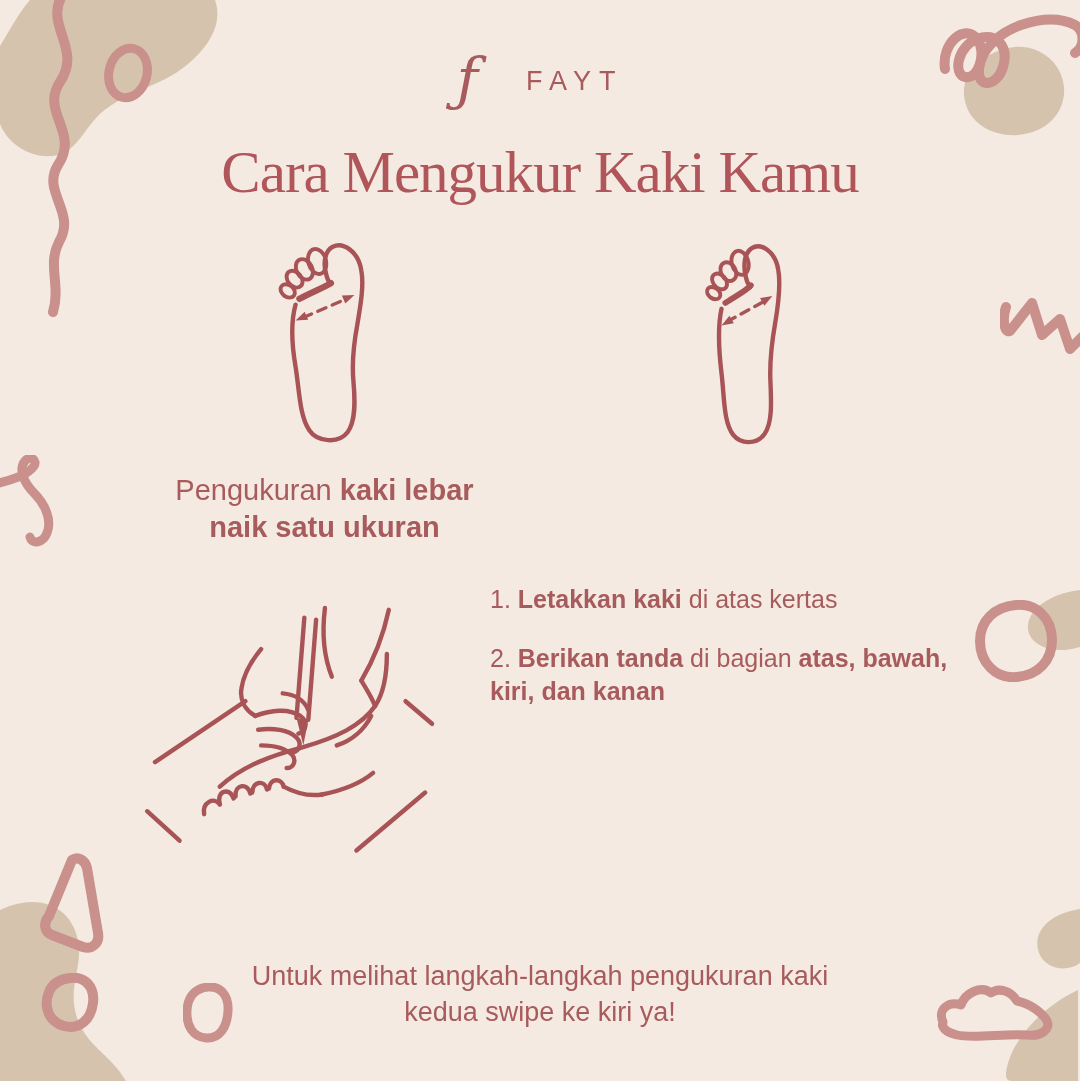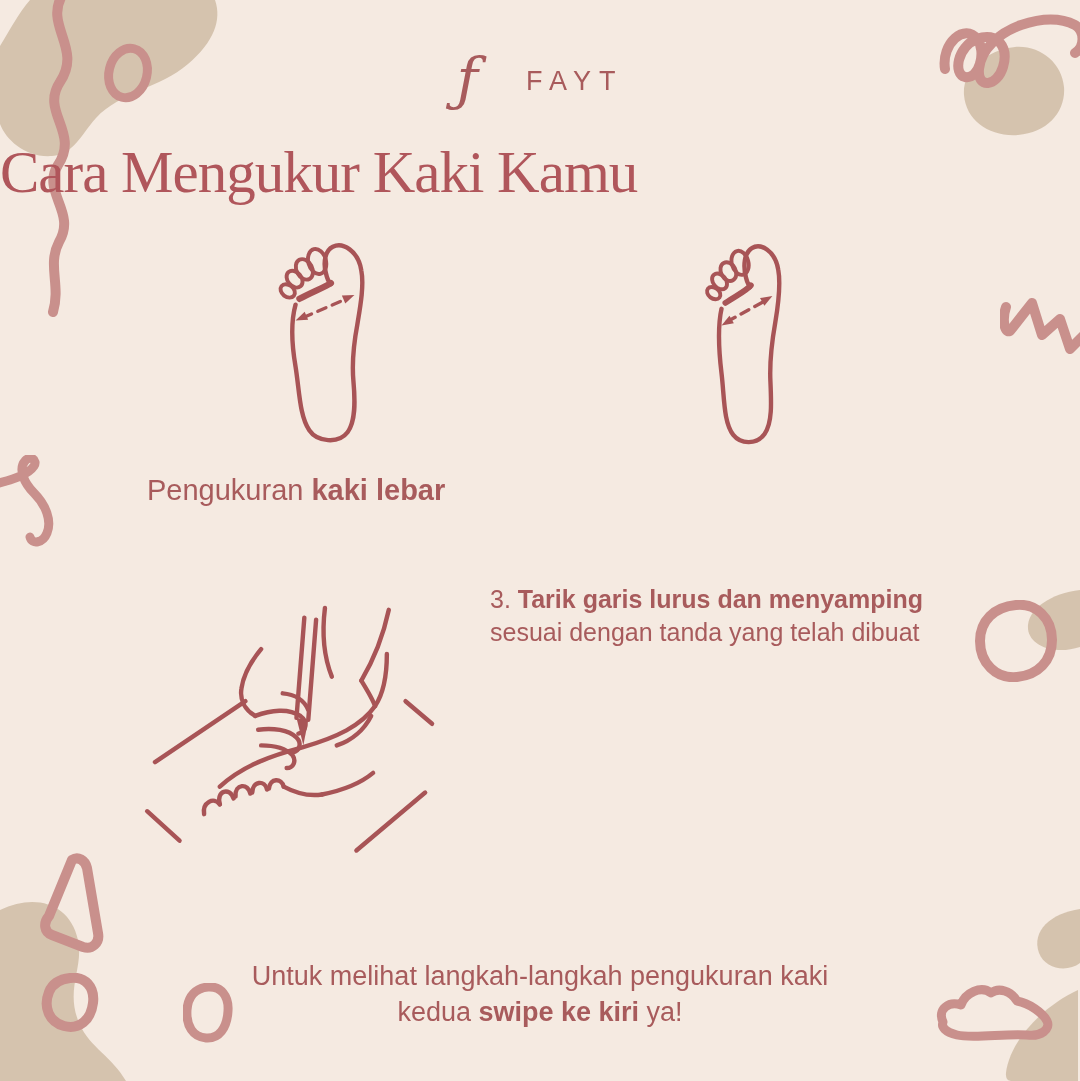--- a/index.html
+++ b/index.html
@@ -10,32 +10,32 @@
   body{background:#ddd;font-family:"Liberation Sans",sans-serif;}
   .canvas{position:relative;width:1080px;height:1081px;background:var(--bg);overflow:hidden;color:var(--accent);}
   .deco{position:absolute;pointer-events:none;}
   .tan-fill{fill:var(--tan);}
   .pink-line{stroke:var(--pink);fill:none;stroke-linecap:round;stroke-linejoin:round;}
   .acc-line{stroke:var(--illus);fill:none;stroke-linecap:round;stroke-linejoin:round;}
   .acc-fill{fill:var(--illus);}
   .brand{position:absolute;top:52px;left:0;width:100%;display:flex;align-items:center;justify-content:center;gap:8px;}
   .logo-f{font-family:"DejaVu Serif",serif;font-style:italic;font-size:58px;line-height:1;transform:translateY(-2px);}
   .logo-text{font-size:27px;letter-spacing:8px;font-weight:500;margin-left:40px;}
-  h1{position:absolute;top:138px;left:0;width:100%;text-align:left;
+  h1{position:absolute;top:138px;left:0;width:100%;text-align:center;
      font-family:"Liberation Serif",serif;font-weight:400;font-size:59px;
      letter-spacing:-1px;color:var(--title);}
   .foot-fig{position:absolute;}
-  .caption{position:absolute;font-size:29px;line-height:37px;color:var(--accent);}
+  .caption{position:absolute;text-align:center;font-size:29px;line-height:37px;color:var(--accent);}
   .caption b{font-weight:700;}
   .steps{position:absolute;left:490px;top:583px;width:480px;list-style:none;}
   .steps li{font-size:25px;line-height:33px;margin-bottom:26px;color:var(--accent);}
   .steps b{font-weight:700;}
   .footer-note{position:absolute;top:958px;left:0;width:100%;text-align:center;
      font-size:27px;line-height:36px;color:var(--accent);}
-  .footer-note b{font-weight:700;}
+  .footer-note b{font-weight:400;}
 </style>
 </head>
 <body>
 
 <div class="canvas">
 
   <svg class="deco" style="left:0;top:0" width="240" height="200" viewBox="0 0 240 200">
     <path class="tan-fill" d="M30,0 L215,0 C222,20 214,42 188,64 C160,88 120,92 96,118 C80,136 74,154 52,156 C26,158 6,140 0,124 L0,46 C10,30 18,14 30,0 Z"></path>
   </svg>
   <svg class="deco" style="left:960px;top:45px" width="110" height="95" viewBox="0 0 110 95">
@@ -108,21 +108,21 @@
     <path class="acc-line" stroke-width="6" d="M26,68 C38,60 48,55 52,50"></path>
     <ellipse class="acc-line" stroke-width="4" cx="41" cy="27" rx="8.5" ry="12.5" transform="rotate(-15 41 27)"></ellipse>
     <ellipse class="acc-line" stroke-width="4" cx="29" cy="36" rx="7.5" ry="10" transform="rotate(-28 29 36)"></ellipse>
     <ellipse class="acc-line" stroke-width="4" cx="20" cy="46" rx="6.5" ry="9" transform="rotate(-40 20 46)"></ellipse>
     <ellipse class="acc-line" stroke-width="4" cx="14" cy="58" rx="5.5" ry="7.5" transform="rotate(-52 14 58)"></ellipse>
     <path class="acc-line" stroke-width="3.5" stroke-dasharray="9 7" d="M28,87 L68,65"></path>
     <path class="acc-fill" d="M0,0 L-12,4.5 L-12,-4.5 Z" transform="translate(74,61) rotate(-30)"></path>
     <path class="acc-fill" d="M0,0 L-12,4.5 L-12,-4.5 Z" transform="translate(22,91) rotate(150)"></path>
   </svg>
 
-  <p class="caption" style="left:147px;top:472px;width:355px"><span>Pengukuran </span><b>kaki lebar</b><br></p>
+  <p class="caption" style="left:147px;top:472px;width:355px"><span>Pengukuran </span><b>kaki lebar</b><br><b>naik satu ukuran</b></p>
 
   <svg class="deco" style="left:125px;top:600px" width="340" height="280" viewBox="0 0 345 285">
     <g class="acc-line" stroke-width="4.5">
 
       <path d="M30,165 L122,103"></path>
       <path d="M22,215 L55,245"></path>
       <path d="M285,103 L312,126"></path>
       <path d="M235,255 L305,196"></path>
 
       <path d="M203,8 C200,32 202,58 210,78"></path>
@@ -145,18 +145,19 @@
       <path d="M161,190 C172,196 186,200 200,198"></path>
       <path d="M200,198 C220,194 240,186 252,176"></path>
       <path d="M96,190 C120,168 150,158 180,150 C215,140 240,128 254,108 C262,96 266,76 266,55"></path>
       <path d="M215,148 C230,143 243,132 250,118"></path>
       <path d="M240,82 C248,95 252,102 254,108"></path>
     </g>
     <path class="acc-fill" d="M174,120 L186,122 L181,148 Z"></path>
   </svg>
 
   <ol class="steps">
-    <li><span>3. </span><b>Tarik garis lurus dan menyamping</b><span> sesuai dengan tanda yang telah dibuat</span></li>
+    <li><span>1. </span><b>Letakkan kaki</b><span> di atas kertas</span></li>
+    <li><span>2. </span><b>Berikan tanda</b><span> di bagian </span><b>atas, bawah, kiri, dan kanan</b></li>
   </ol>
 
   <p class="footer-note"><span>Untuk melihat langkah-langkah pengukuran kaki</span><br><span>kedua </span><b>swipe ke kiri</b><span> ya!</span></p>
 
 </div>
 
 </body></html>

